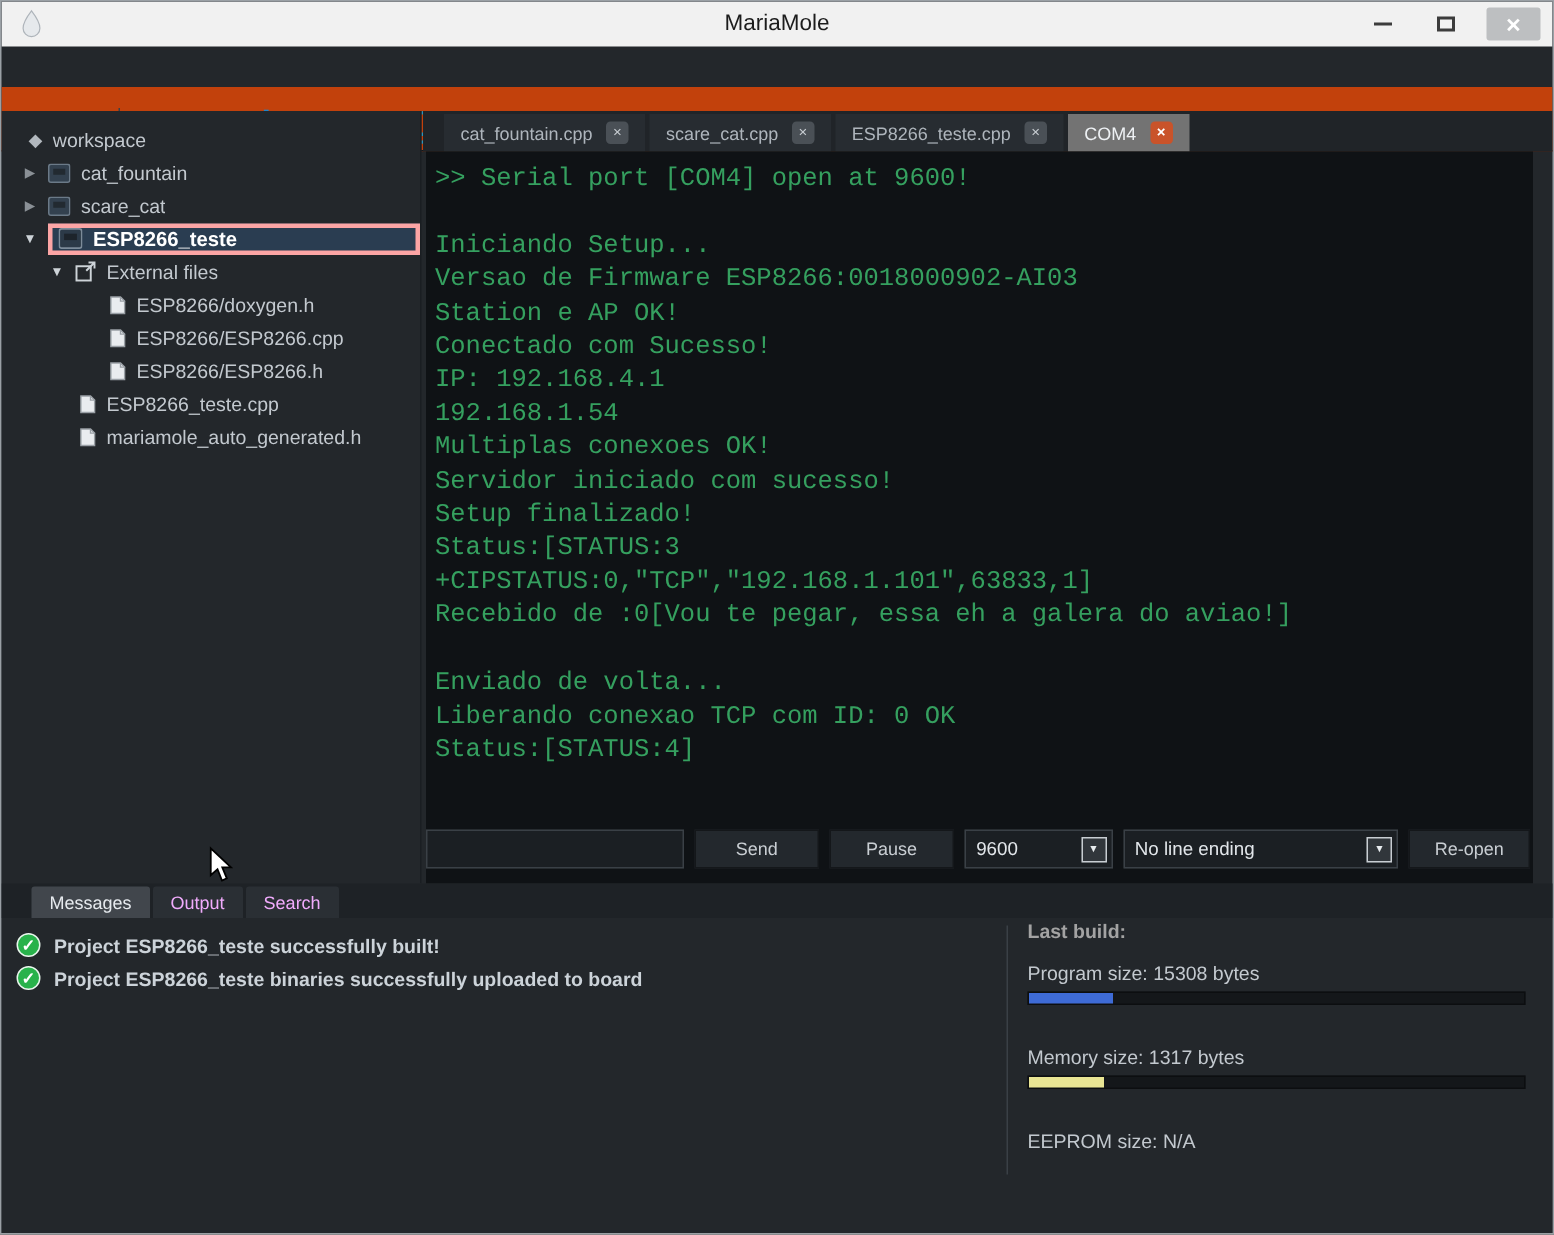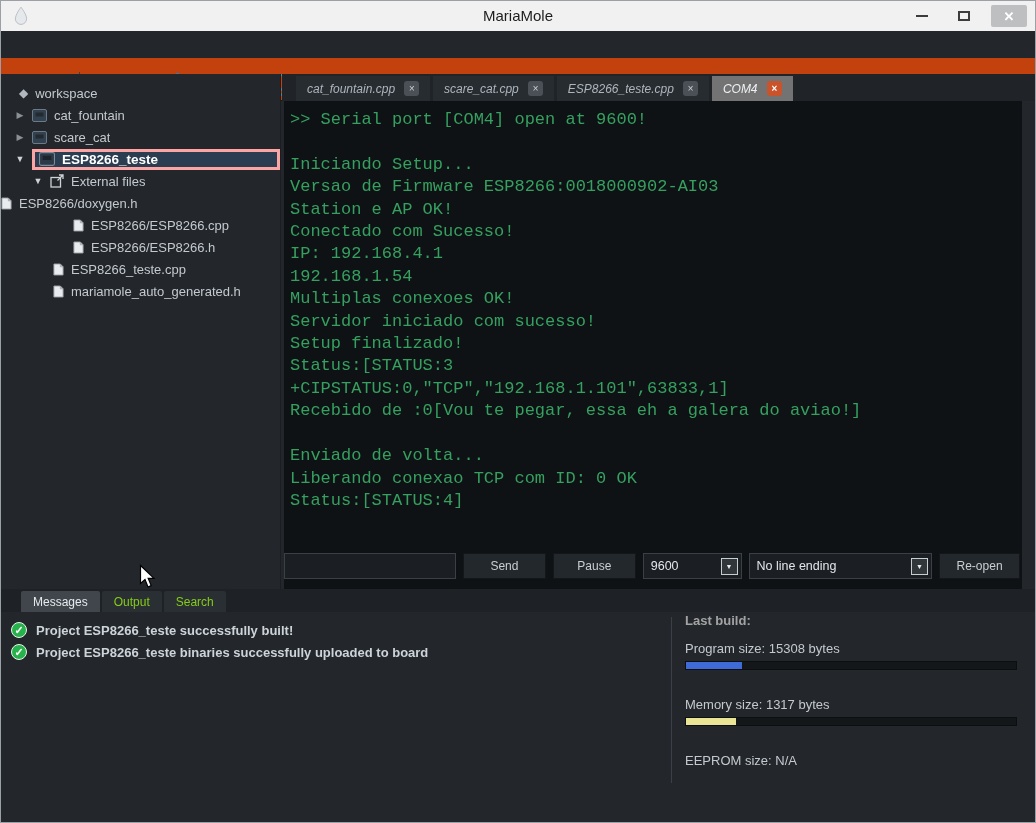--- a/index.html
+++ b/index.html
@@ -29,21 +29,21 @@
   .tree-row { height:22px; display:flex; align-items:center; gap:7px; font-size:13px; color:#c3c9cf; white-space:nowrap; }
   .tw { width:10px; font-size:9px; color:#8a9096; text-align:center; flex:0 0 auto; }
   .tw.light { color:#cdd3d8; }
   .diamond { color:#b2b8be; font-size:12px; }
   .tree-label { overflow:hidden; }
   .sel-box { display:flex; align-items:center; gap:7px; border:3px solid #fca5a5; background:rgba(62,118,178,0.28); height:21px; padding:0 6px 0 4px; flex:1; }
   .sel-box .tree-label { font-weight:bold; color:#ffffff; font-size:13.5px; }
   .icon-holder { display:flex; align-items:center; flex:0 0 auto; }
 
   
-  .tabbar { position:absolute; top:73px; left:281px; right:0; height:27px; background:#202428; display:flex; align-items:flex-end; padding-left:14px; gap:3px;font-style:italic; }
+  .tabbar { position:absolute; top:73px; left:281px; right:0; height:27px; background:#202428; display:flex; align-items:flex-end; padding-left:14px; gap:3px; }
   .tab { height:25px; background:#272c31; color:#aeb5bc; font-size:12px; display:flex; align-items:center; gap:9px; padding:0 11px; }
   .tab.active { background:#737373; color:#eef1f4; }
   .tab-close { width:15px; height:15px; background:#4a5056; border-radius:3px; color:#c9ced3; font-size:10px; line-height:15px; text-align:center; }
   .tab.active .tab-close { background:#c9532a; color:#fff; font-weight:bold; }
 
   
   .serial { position:absolute; top:100px; left:283px; right:13px; height:519px; background:#0f1215; }
   .serial-text { font-family:"Liberation Mono","DejaVu Sans Mono",monospace; font-size:17px; line-height:22.4px; color:#35a05f; padding:8px 6px; white-space:pre; }
 
   
@@ -53,21 +53,21 @@
   .btn.reopen { width:82px; margin-left:auto; }
   .combo { height:26px; background:#1b1f23; border:1px solid #3a4046; color:#e2e6ea; font-size:12.5px; display:flex; align-items:center; padding-left:7px; }
   .combo.baud { width:100px; }
   .combo.ending { width:186px; }
   .combo-value { flex:1; }
   .combo-btn { width:17px; height:17px; margin-right:3px; border:1px solid #c8cdd2; background:#31363b; color:#e8ecef; font-size:7px; display:flex; align-items:center; justify-content:center; }
 
   
   .bottom { position:absolute; left:0; right:0; top:588px; bottom:0; background:#23272b; }
   .bottom-tabs { height:23px; background:#1e2226; display:flex; align-items:flex-end; gap:2px; padding-left:20px; }
-  .btab { height:21px; padding:0 12px; font-size:12px; display:flex; align-items:center; background:#2a2f34; color:#84cc16; border-radius:2px 2px 0 0; }
+  .btab { height:21px; padding:0 12px; font-size:12px; display:flex; align-items:center; background:#2a2f34; color:#f0abfc; border-radius:2px 2px 0 0; }
   .btab.active { background:#41464c; color:#e6eaee; }
   .messages { position:absolute; top:30px; left:0; width:668px; }
   .message-row { display:flex; align-items:center; gap:9px; padding:3px 0 3px 10px; color:#ccd3d9; font-weight:bold; font-size:13px; }
   .check { width:16px; height:16px; border-radius:50%; background:#28b24b; border:1px solid #e8f5ec; color:#fff; font-size:11px; display:flex; align-items:center; justify-content:center; flex:0 0 auto; }
   .divider-v { position:absolute; left:670px; top:28px; height:166px; width:1px; background:#3a4046; }
   .build { position:absolute; left:684px; top:24px; width:332px; color:#c3c9cf; font-size:13px; }
   .build-title { font-weight:bold; color:#a3a3a3; margin-bottom:13px; }
   .build-label { margin-bottom:5px; }
   .bar { height:9px; background:#14171a; border:1px solid #0c0e10; margin-bottom:27px; position:relative; }
   .bar-fill { position:absolute; left:0; top:0; bottom:0; width:0; }
@@ -195,21 +195,21 @@
     <div class="tree-row" style="padding-left:32px">
       <span class="tw light">▼</span>
       <span class="icon-holder">
           <svg width="14" height="14" viewBox="0 0 14 14" fill="none" stroke="#cdd3d8" stroke-width="1.3">
             <rect x="1" y="3.5" width="9.5" height="9.5"></rect>
             <path d="M7.5 6.5L13 1M9 1h4v4"></path>
           </svg>
         </span>
       <span class="tree-label">External files</span>
     </div>
-    <div class="tree-row" style="">
+    <div class="tree-row" style="padding-left:72px">
       <span class="icon-holder">
           <svg width="11" height="13" viewBox="0 0 12 14">
             <path d="M1 1h7l3 3v9H1z" fill="#e9ecef" stroke="#9aa0a6"></path>
             <path d="M8 1v3h3" fill="none" stroke="#9aa0a6"></path>
           </svg>
         </span>
       <span class="tree-label">ESP8266/doxygen.h</span>
     </div>
     <div class="tree-row" style="padding-left:72px">
       <span class="icon-holder">

